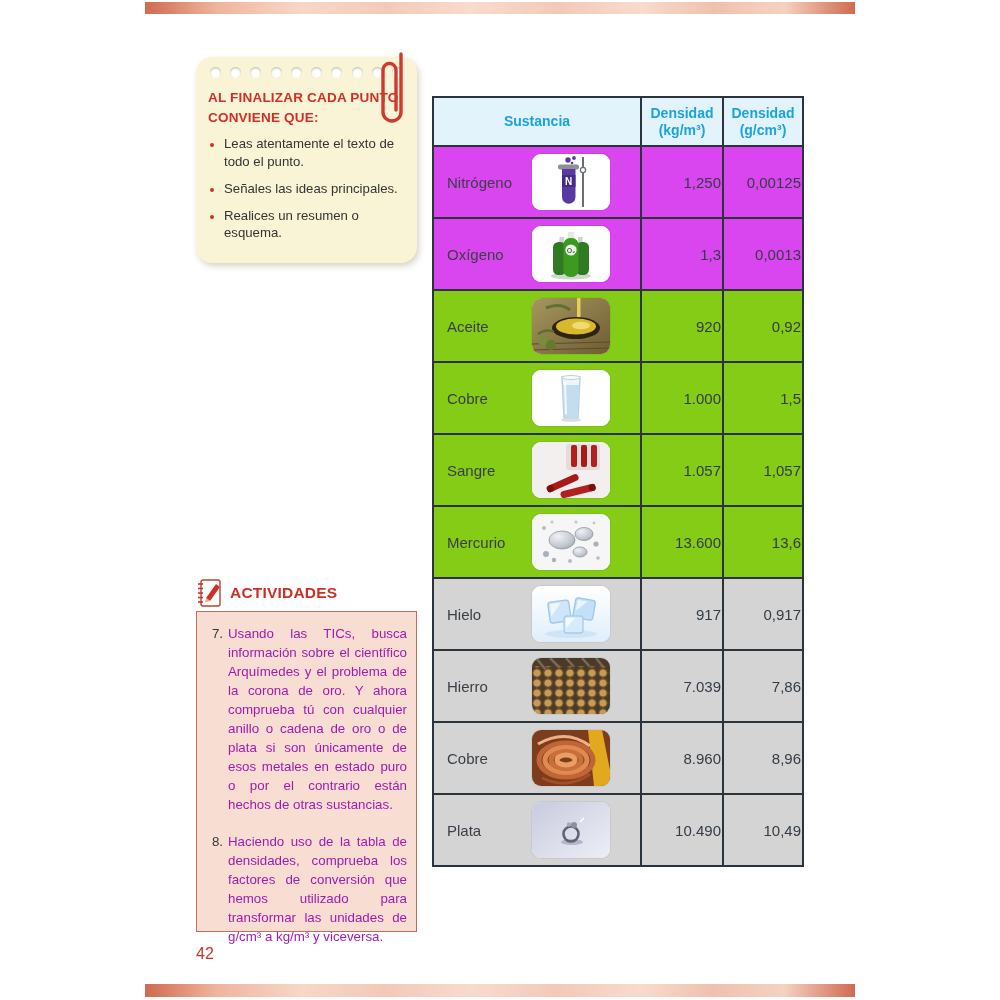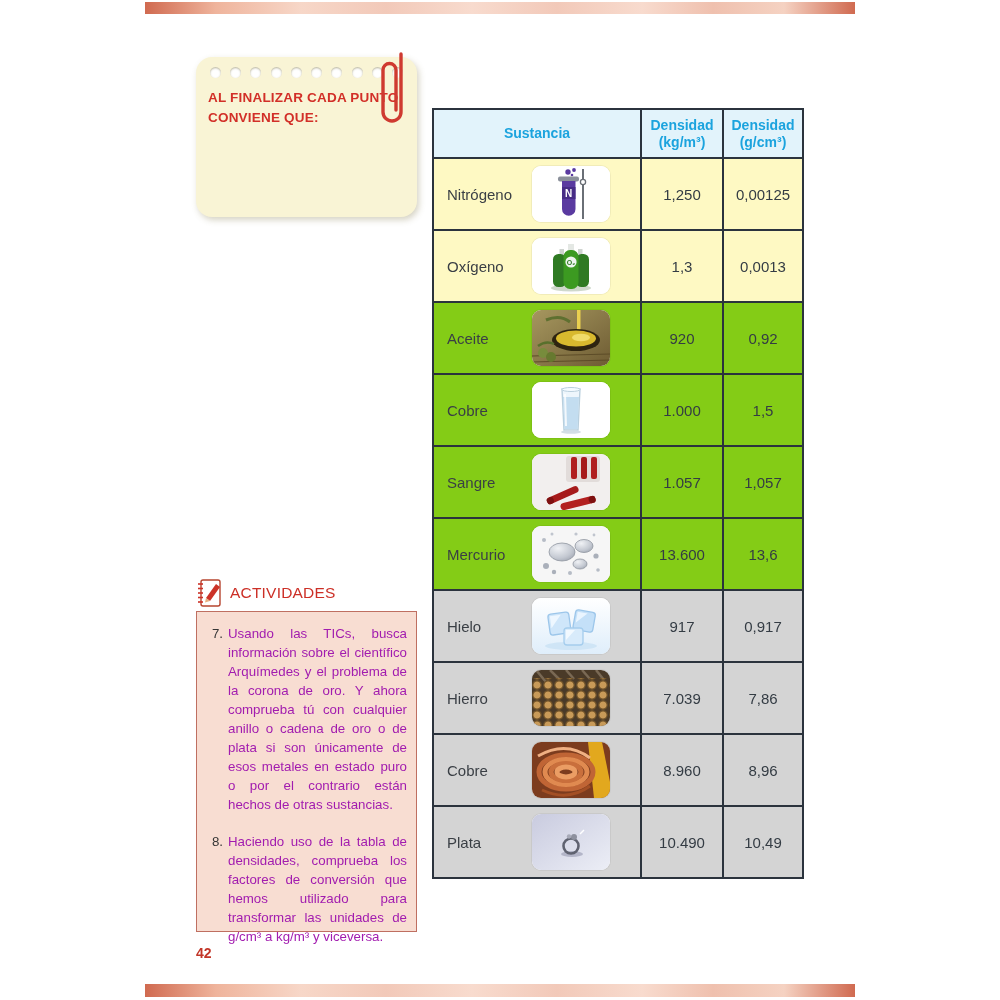--- a/index.html
+++ b/index.html
@@ -21,48 +21,48 @@
   .note-list{margin:8px 0 0 0;padding-left:16px;}
   .note-list li{font-size:13.2px;line-height:1.35;margin-bottom:9px;color:#333;}
   .note-list li::marker{color:#cc3328;font-size:12px;}
   .paperclip{position:absolute;right:8px;top:-9px;}
 
   
   .intro{position:absolute;left:433px;top:44px;width:376px;font-size:14.5px;line-height:1.45;
          color:#474747;text-align:justify;text-indent:22px;}
 
   
-  .tblwrap{position:absolute;left:432px;top:108px;}
+  .tblwrap{position:absolute;left:432px;top:96px;}
   table.density{border-collapse:collapse;width:370px;table-layout:fixed;}
   table.density th,table.density td{border:2px solid #2b333d;}
   table.density th{height:43px;background:#e2f3fb;color:#1ba3de;font-size:14px;font-weight:bold;
                    text-align:center;line-height:1.15;padding:2px;}
   table.density th span{display:block;}
   col.c-name{width:208px;}col.c-kg{width:82px;}col.c-g{width:80px;}
   td.name-cell{height:66px;padding:2px 0 2px 13px;font-size:15px;color:#3a3f45;}
   td.name-cell .cellflex{display:flex;align-items:center;height:100%;}
   td.name-cell .tile{margin-left:auto;margin-right:30px;width:78px;height:56px;border-radius:9px;
                      background:#fff;overflow:hidden;flex:0 0 auto;box-shadow:0 0 0 1px rgba(0,0,0,.05);}
-  td.num-cell{text-align:center;font-size:15px;color:#343c44;}
-  tr.state-gas td{background:#fef9c3;}
+  td.num-cell{text-align:right;font-size:15px;color:#343c44;}
+  tr.state-gas td{background:#d946ef;}
   tr.state-liquid td{background:#84cc16;}
   tr.state-solid td{background:#d4d4d4;}
   td.name-cell .tile svg{display:block;}
 
   
   .act-header{position:absolute;left:196px;top:578px;display:flex;align-items:center;gap:7px;}
-  .act-title{color:#cc2f26;font-weight:normal;font-size:15.5px;letter-spacing:.2px;}
+  .act-title{color:#cc2f26;font-weight:bold;font-size:15.5px;letter-spacing:.2px;}
   .act-box{position:absolute;left:196px;top:611px;width:221px;height:321px;background:#f8ddd2;
            border:1.5px solid #bf6f61;box-sizing:border-box;padding:12px 9px 10px 8px;}
   .act-item{display:flex;margin-bottom:18px;}
   .act-num{flex:0 0 18px;text-align:right;margin-right:5px;font-size:13.3px;line-height:1.43;color:#363636;}
   .act-text{flex:1;text-align:justify;font-size:13.3px;line-height:1.43;color:#a21caf;}
 
   
-  .page-num{position:absolute;left:196px;top:945px;color:#c23527;font-weight:bold;font-size:14px;}
+  .page-num{position:absolute;left:196px;top:945px;color:#c23527;font-weight:normal;font-size:16px;}
   .footer-right{position:absolute;right:180px;top:984px;color:#c54b38;font-weight:bold;font-size:10.5px;letter-spacing:.3px;}
 </style>
 </head>
 <body>
 
 <div class="page">
 
   <div class="deco-bar bar-top"></div>
 
   <div class="note">
@@ -75,20 +75,25 @@
         <i></i>
         <i></i>
         <i></i>
         <i></i>
         <i></i>
         <i></i>
         <i></i>
         <i></i>
     </div>
     <div class="note-title">AL FINALIZAR CADA PUNTO CONVIENE QUE:</div>
+    <ul class="note-list">
+        <li>Leas atentamente el texto de todo el punto.</li>
+        <li>Señales las ideas principales.</li>
+        <li>Realices un resumen o esquema.</li>
+      </ul>
   </div>
 
 
   <div class="tblwrap">
     <table class="density">
       <colgroup>
           <col class="c-name">
           <col class="c-kg">
           <col class="c-g">
         </colgroup>

